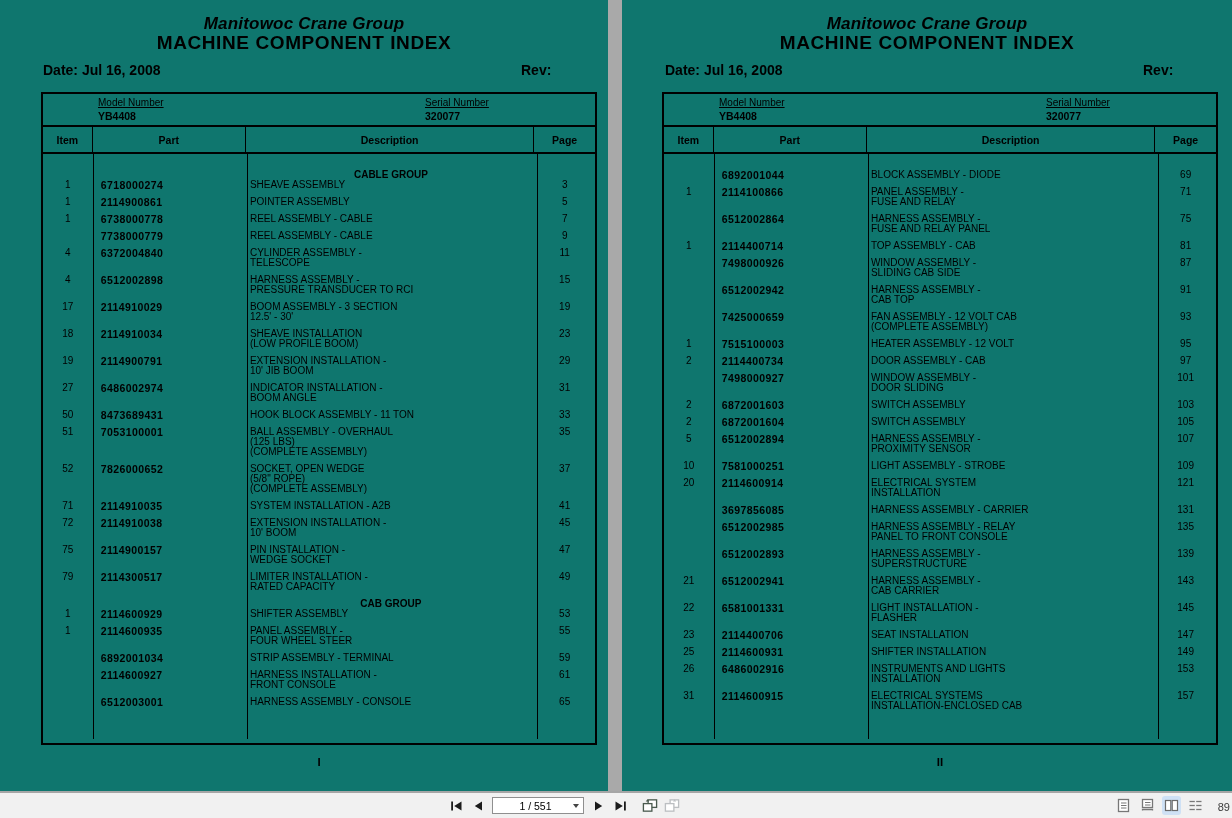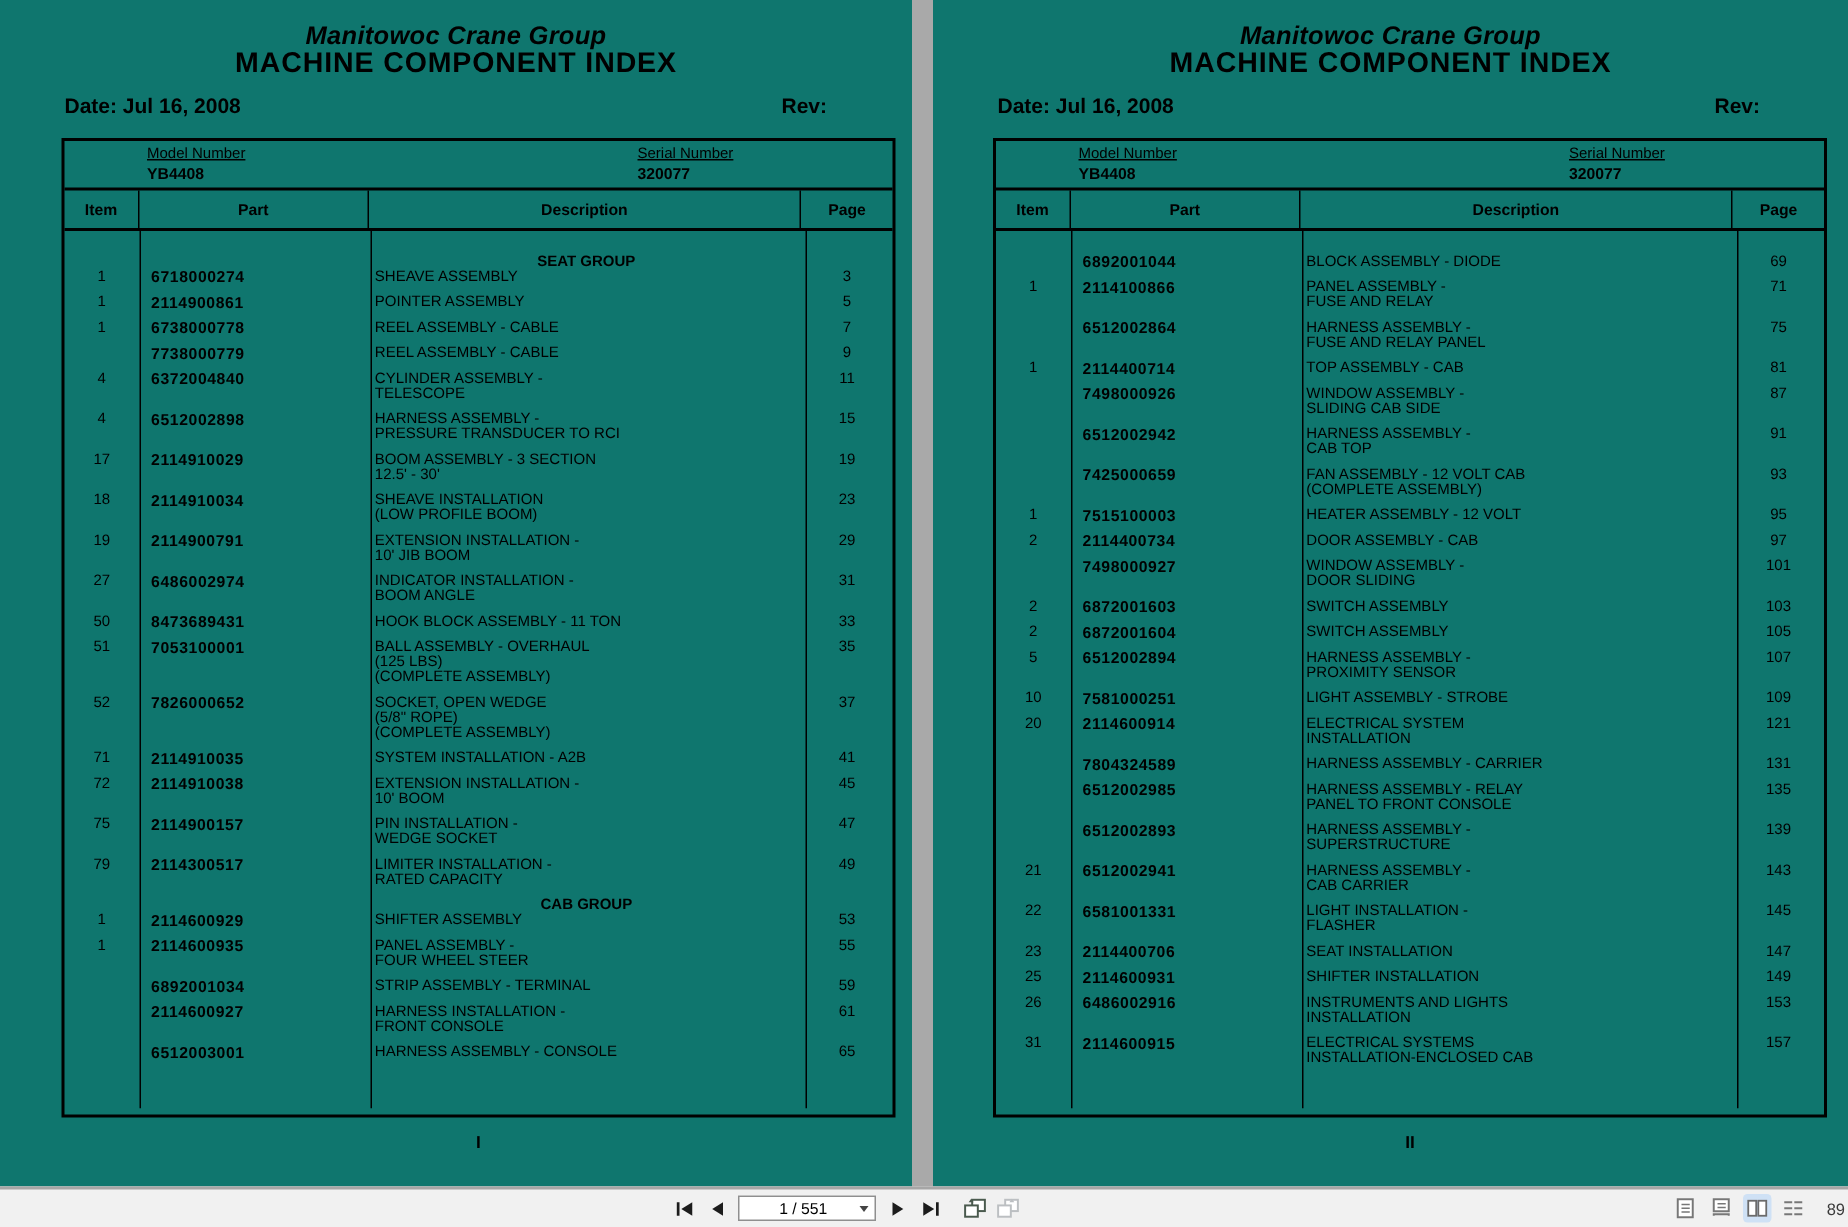--- a/index.html
+++ b/index.html
@@ -94,21 +94,21 @@
         <div class="ch-page">Page</div>
       </div>
       <div class="tbody">
         <div class="vline vl-1"></div>
         <div class="vline vl-2"></div>
         <div class="vline vl-3"></div>
       <div class="row has-group">
     <div class="c-item">1</div>
     <div class="c-part">6718000274</div>
     <div class="c-desc">
-      <div class="group-label">SEAT GROUP</div>
+      <div class="group-label">CABLE GROUP</div>
     <div class="desc-line">SHEAVE ASSEMBLY</div>
             </div>
     <div class="c-page">3</div>
   </div>
           <div class="row">
     <div class="c-item">1</div>
     <div class="c-part">2114900861</div>
     <div class="c-desc">
 
     <div class="desc-line">POINTER ASSEMBLY</div>
@@ -479,21 +479,21 @@
     <div class="c-part">2114600914</div>
     <div class="c-desc">
 
     <div class="desc-line">ELECTRICAL SYSTEM</div>
               <div class="desc-line">INSTALLATION</div>
             </div>
     <div class="c-page">121</div>
   </div>
           <div class="row">
     <div class="c-item"></div>
-    <div class="c-part">7804324589</div>
+    <div class="c-part">3697856085</div>
     <div class="c-desc">
 
     <div class="desc-line">HARNESS ASSEMBLY - CARRIER</div>
             </div>
     <div class="c-page">131</div>
   </div>
           <div class="row">
     <div class="c-item"></div>
     <div class="c-part">6512002985</div>
     <div class="c-desc">

